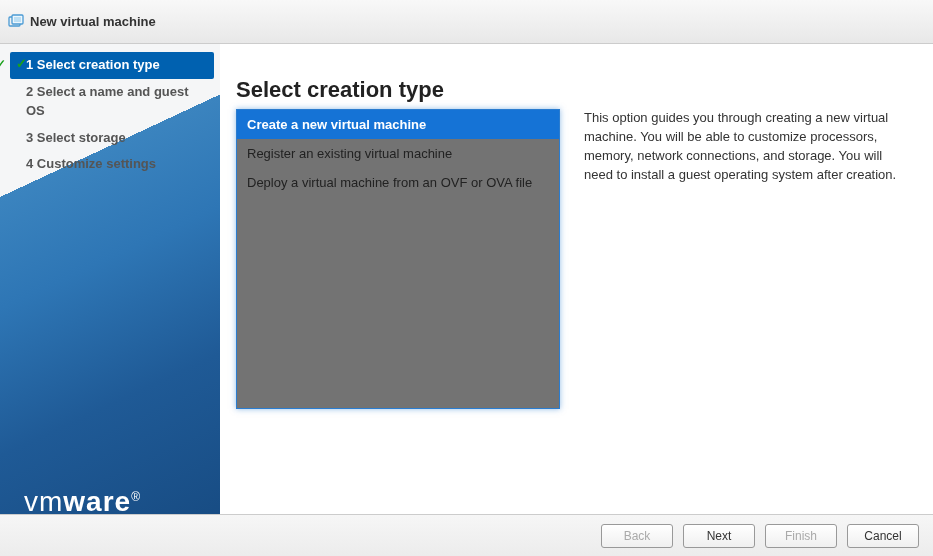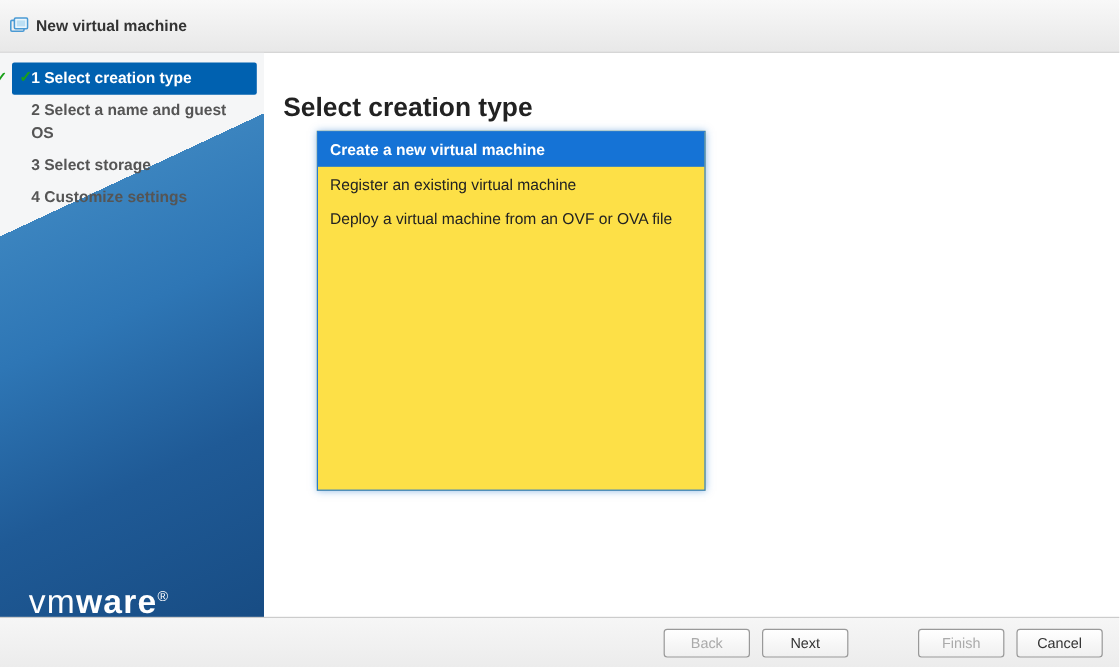--- a/index.html
+++ b/index.html
@@ -98,25 +98,24 @@
       border-bottom: 1px solid #bbb;
       margin-bottom: 20px;
     }
 
     .body-row { display: flex; gap: 24px; flex: 1; }
 
     .option-list {
       width: 324px;
       border: 1px solid #2a7ccf;
       box-shadow: 0 0 6px rgba(42,124,207,0.5);
-      background: #fde047;
+      background: #737373;
       display: flex;
       flex-direction: column;
       height: 300px;
-      margin-left: 28px;
     }
     .option-item {
       padding: 7px 10px;
       font-size: 13px;
       cursor: pointer;
       color: #222;
     }
     .option-item.selected {
       background: #1573d6;
       color: #fff;
@@ -150,21 +149,20 @@
       border-radius: 3px;
       background: linear-gradient(to bottom, #ffffff, #f0f0f0);
       font-size: 12px;
       color: #333;
       cursor: pointer;
       padding: 0 14px;
     }
     .btn:disabled {
       color: #aaa;
       cursor: default;
-      margin-left: 48px;
     }
     .vm-icon-svg { display: block; }
   </style>
 </head>
 <body>
 
 <div class="titlebar">
   <span class="titlebar-icon">
     <svg class="vm-icon-svg" width="16" height="16" viewBox="0 0 16 16">
       <rect x="1" y="3" width="11" height="9" rx="1" fill="none" stroke="#4a9ad4" stroke-width="1.3"></rect>
@@ -205,20 +203,21 @@
         <div class="option-item selected">
           <span>Create a new virtual machine</span>
         </div>
         <div class="option-item">
           <span>Register an existing virtual machine</span>
         </div>
         <div class="option-item">
           <span>Deploy a virtual machine from an OVF or OVA file</span>
         </div>
       </div>
+      <div class="description">This option guides you through creating a new virtual machine. You will be able to customize processors, memory, network connections, and storage. You will need to install a guest operating system after creation.</div>
     </div>
   </div>
 </div>
 
 <div class="footer">
   <button class="btn" disabled="">Back</button>
   <button class="btn">Next</button>
   <button class="btn" disabled="">Finish</button>
   <button class="btn">Cancel</button>
 </div>

